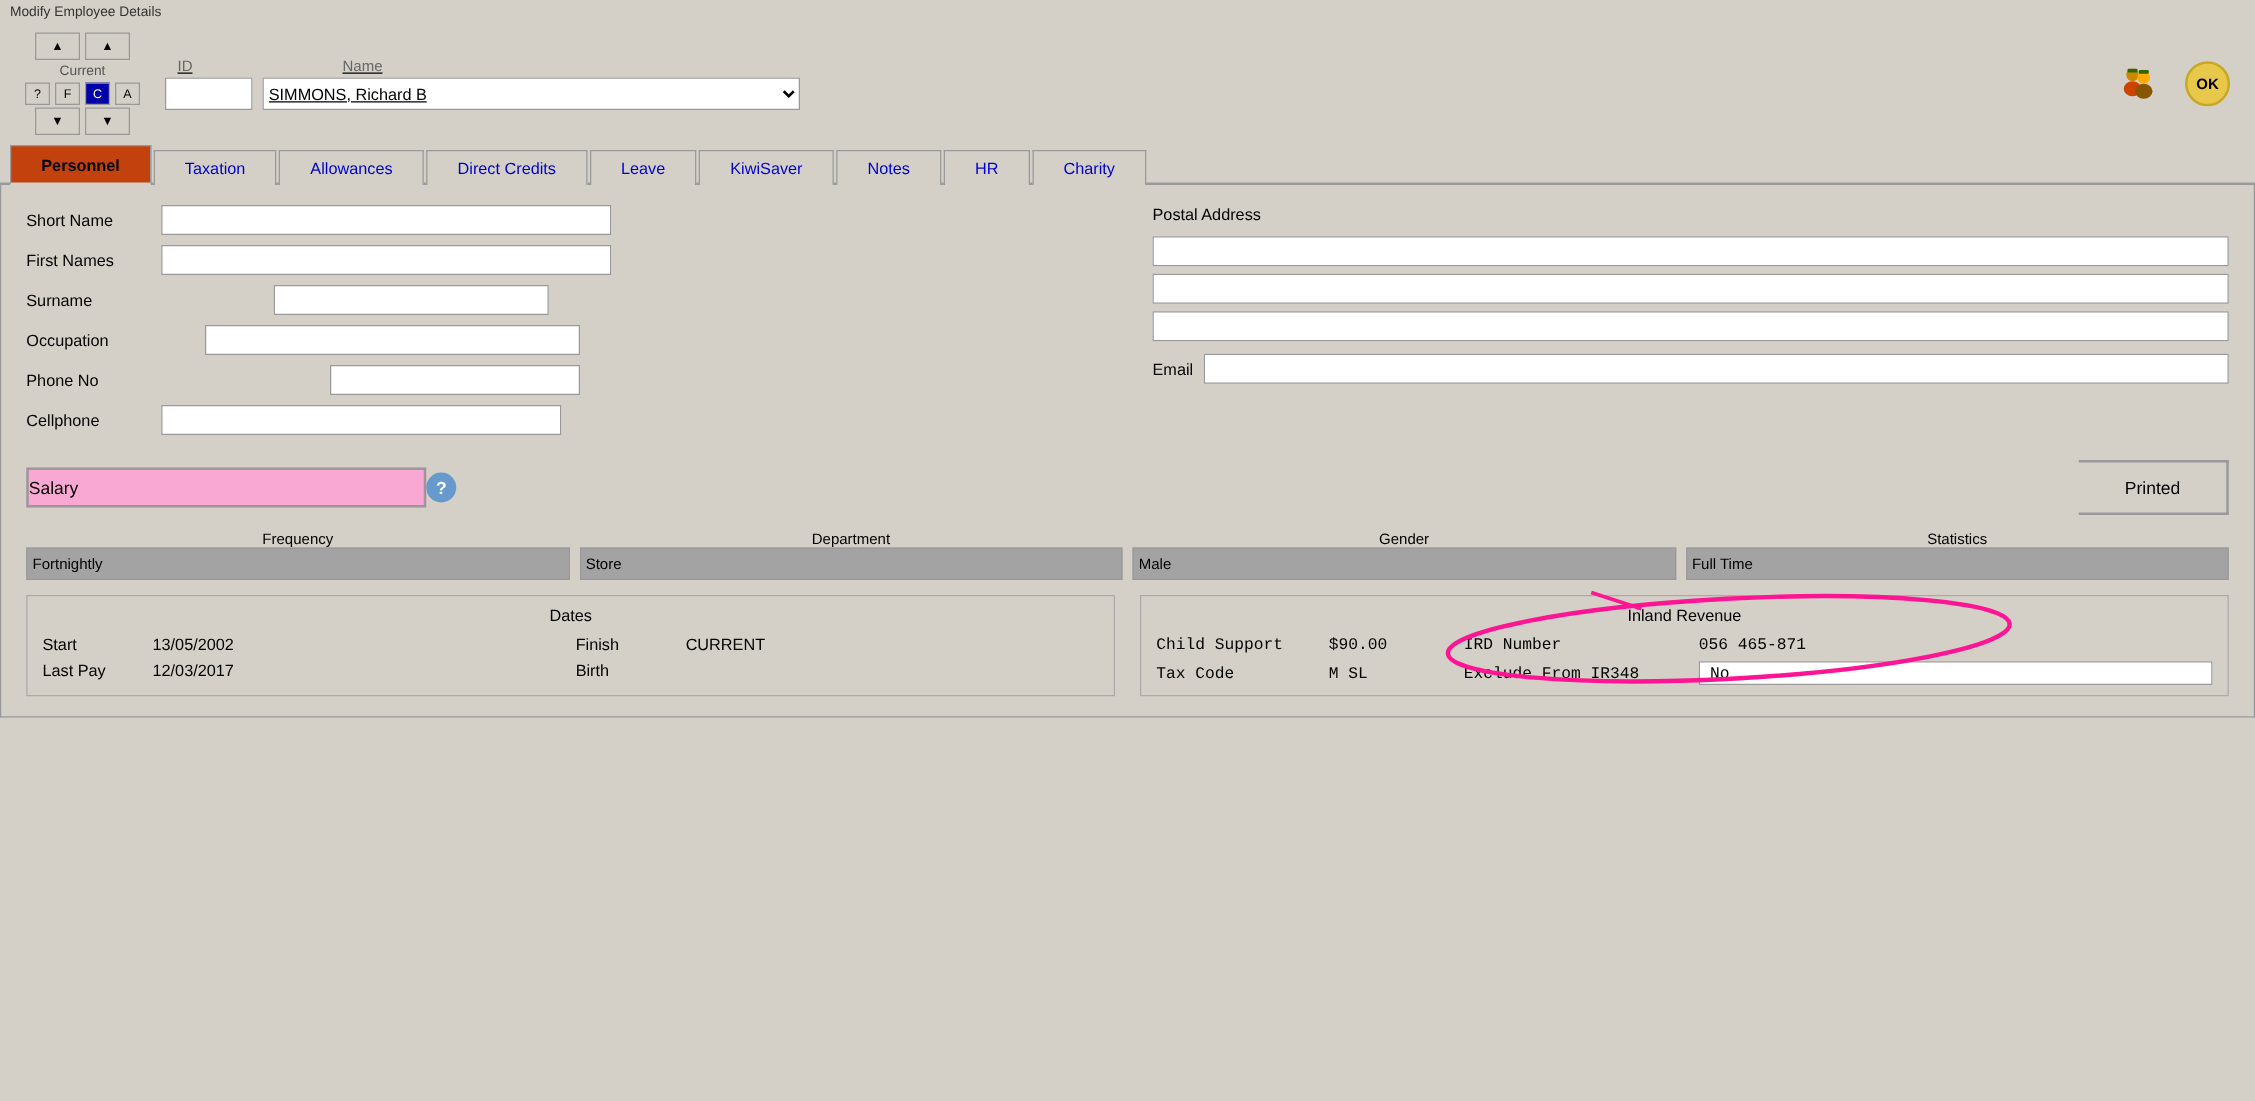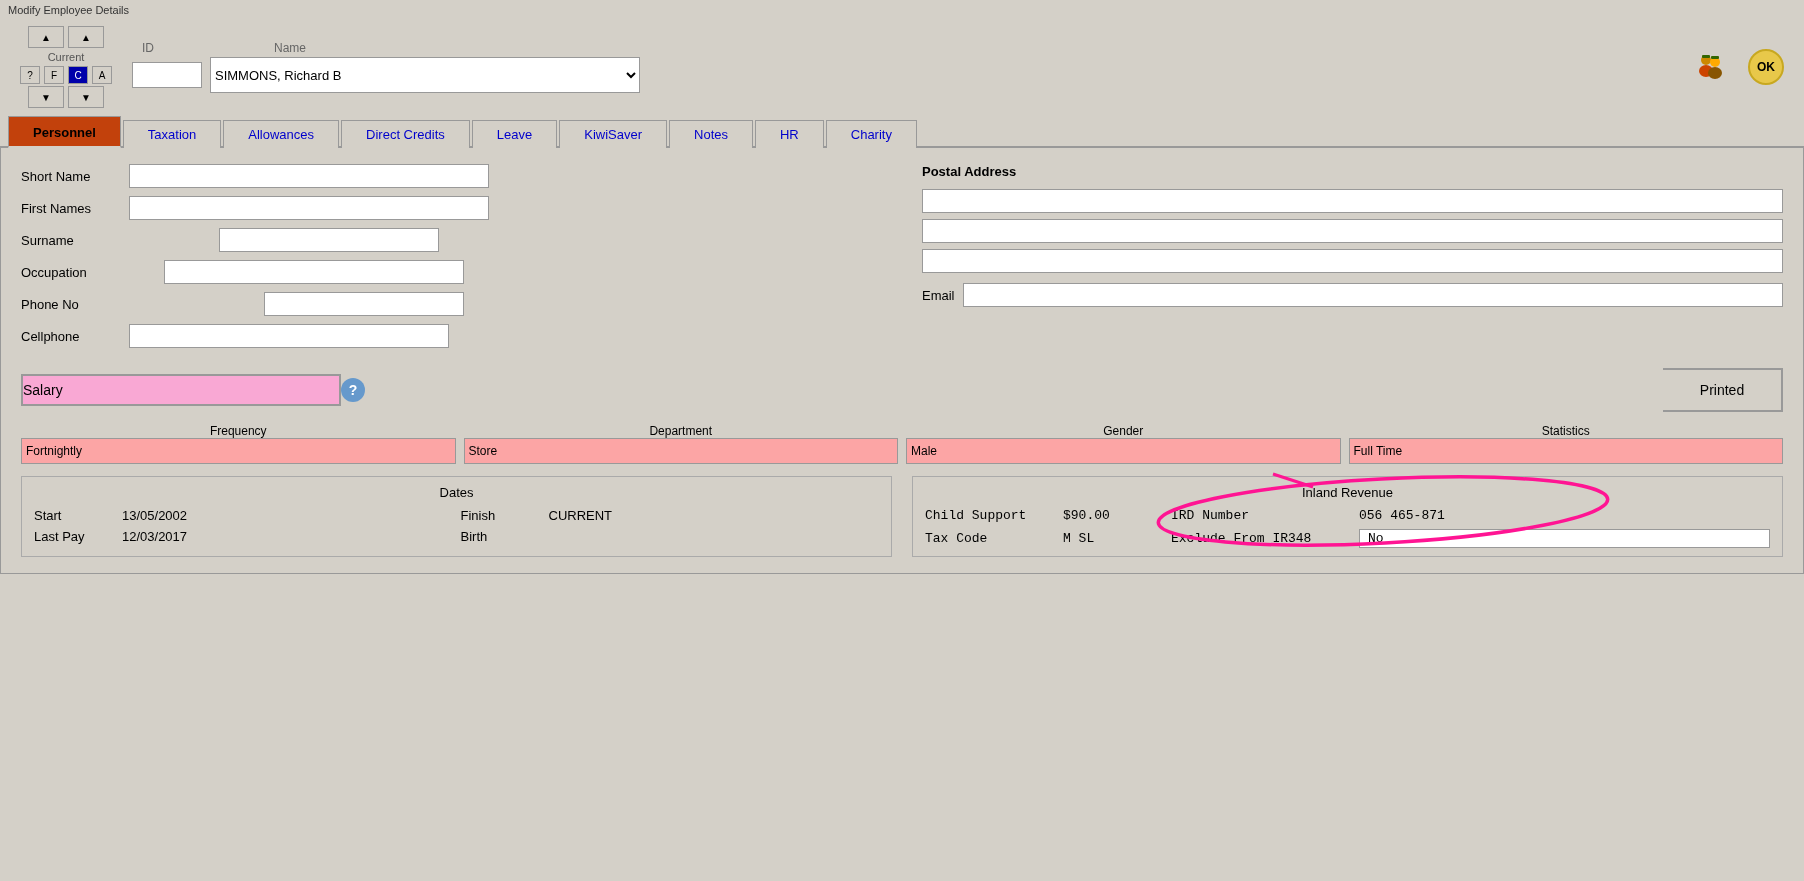--- a/index.html
+++ b/index.html
@@ -115,21 +115,21 @@
       font-size: 13px;
     }
     .input-full { width: 360px; }
     .postal-section {
       display: flex;
       flex-direction: column;
       gap: 6px;
     }
     .postal-label {
       font-size: 13px;
-      font-weight: bold;
+      font-weight: normal;
       margin-bottom: 4px;
     }
     .postal-input {
       width: 100%;
       height: 24px;
       border: 1px solid #999;
       background: white;
       padding: 2px 4px;
       font-size: 13px;
     }
@@ -195,21 +195,21 @@
       gap: 0;
     }
     .field-label {
       font-size: 12px;
       text-align: center;
       color: #000;
     }
     .field-select {
       height: 26px;
       border: 1px solid #999;
-      background: #fca5a5;
+      background: #a3a3a3;
       font-size: 12px;
       padding: 2px 4px;
       width: 100%;
       appearance: none;
       background-image: none;
     }
     
     .dates-inland-row {
       display: grid;
       grid-template-columns: 1fr 1fr;
@@ -223,21 +223,21 @@
     }
     
     .header-top {
       display: flex;
       align-items: center;
       padding: 6px 20px 2px 20px;
       gap: 20px;
     }
     .select-name {
       width: 430px;
-      height: 36px;
+      height: 26px;
       border: 1px solid #999;
       background: white;
       font-size: 13px;
     }
     .left-nav {
       display: flex;
       gap: 12px;
       align-items: center;
     }
     .nav-block {
@@ -307,21 +307,21 @@
         <button class="current-btn active">C</button>
         <button class="current-btn">A</button>
       </div>
       <div class="nav-bot-row">
         <button class="arrow-btn">▼</button>
         <button class="arrow-btn">▼</button>
       </div>
     </div>
   </div>
 
-  <div style="display:flex;flex-direction:column;align-items:flex-start;gap:2px;flex:1;">
+  <div style="display:flex;flex-direction:column;align-items:flex-start;gap:2px;flex:1;text-decoration:underline;">
     <div style="display:flex;gap:120px;padding-left:10px;">
       <span style="font-size:12px;color:#666;">ID</span>
       <span style="font-size:12px;color:#666;">Name</span>
     </div>
     <div style="display:flex;align-items:center;gap:8px;">
       <input type="text" class="input-id" style="">
       <select class="select-name">
         <option>SIMMONS, Richard B</option>
       </select>
     </div>

